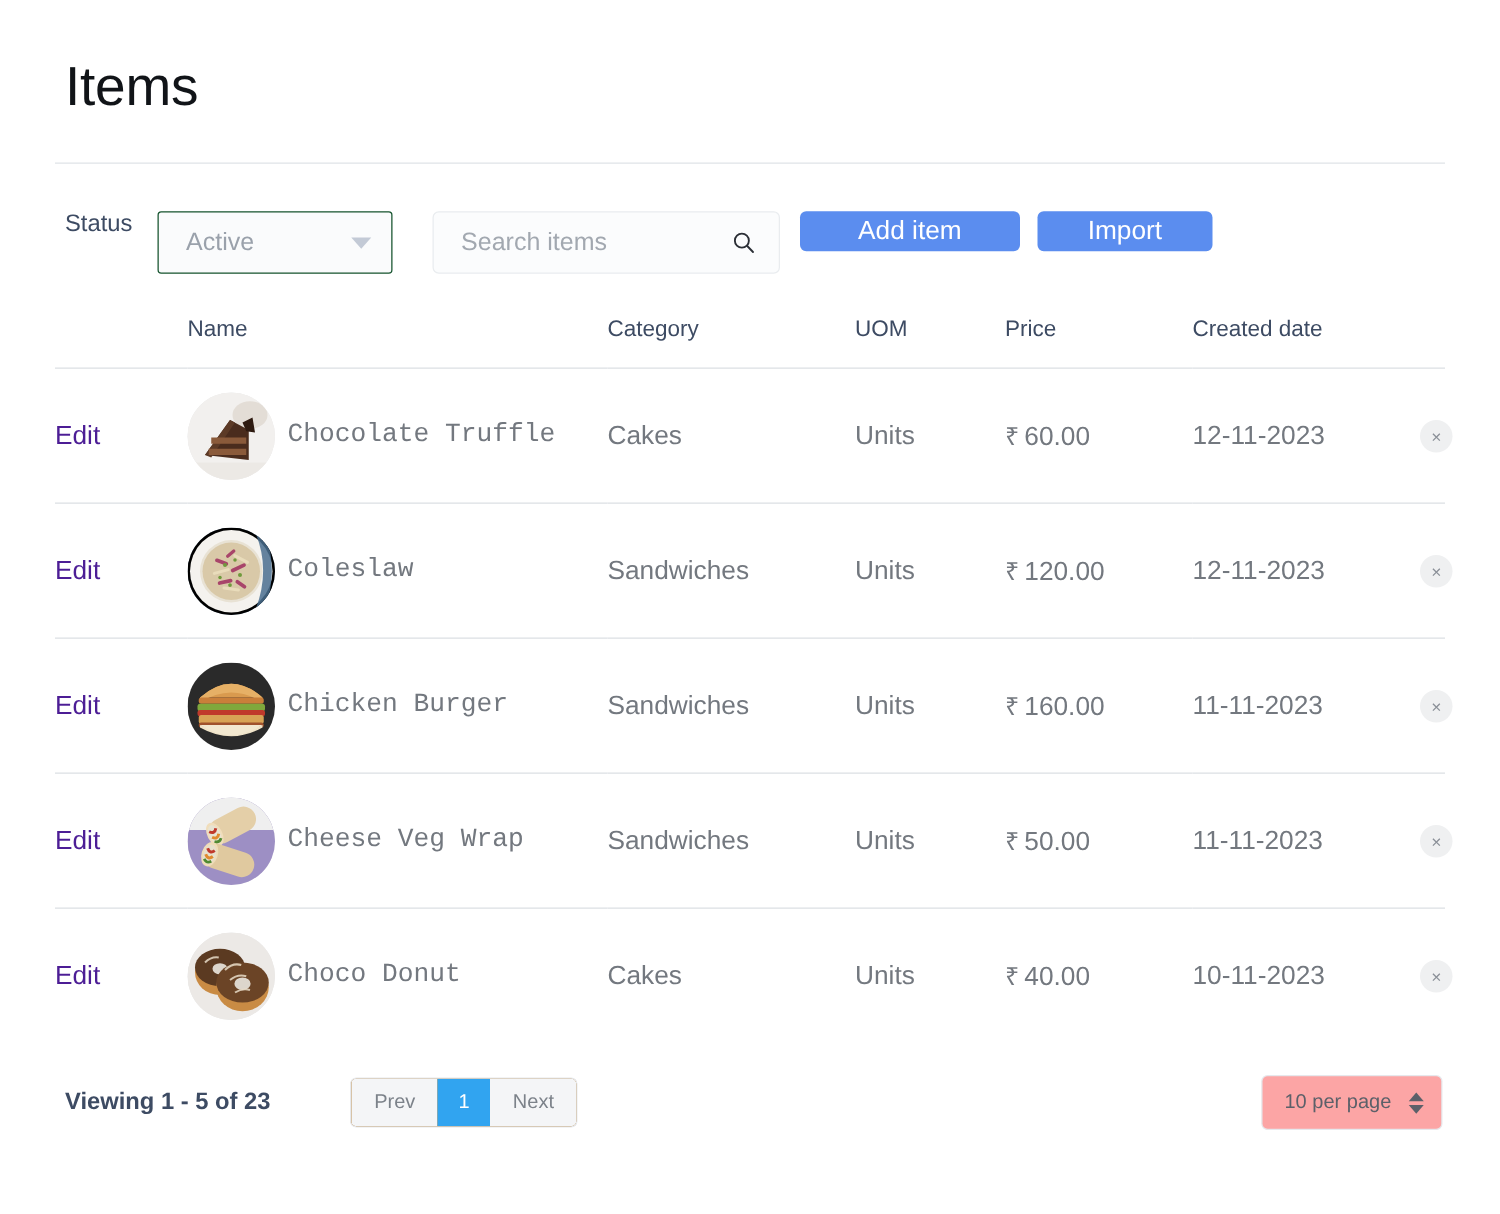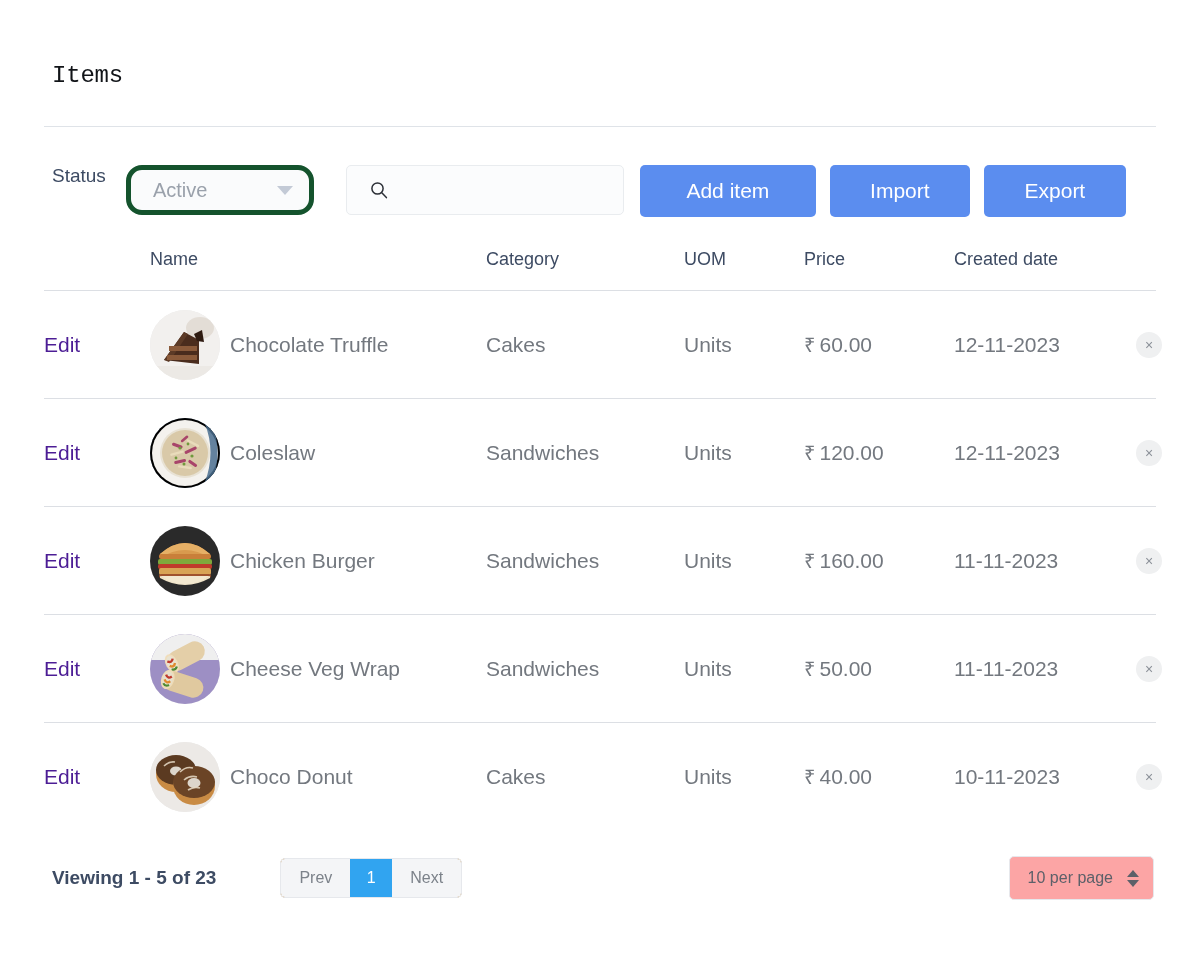--- a/index.html
+++ b/index.html
@@ -17,28 +17,27 @@
   .page {
     width: 1200px;
     height: 971px;
     position: relative;
     box-sizing: border-box;
     padding: 0 44px;
   }
 
   
   .page-title {
-    font-size: 24px;
+    font-size: 44px;
     line-height: 1;
     font-weight: 400;
     color: #111418;
     letter-spacing: -0.2px;
-    padding-top: 64px;
+    padding-top: 48px;
     margin: 0 0 38px 8px;
-    font-family: Liberation Mono, monospace;
   }
   .title-rule {
     height: 1px;
     background: #dfe3e8;
     margin: 0 0 0 0;
   }
 
   
   .toolbar {
     display: flex;
@@ -51,22 +50,22 @@
   .status-label {
     font-size: 19px;
     color: #3d4b63;
     margin-right: 20px;
     white-space: nowrap;
   }
   .select-box {
     width: 188px;
     height: 50px;
     box-sizing: border-box;
-    border: 5px solid #14532d;
-    border-radius: 16px;
+    border: 1px solid #14532d;
+    border-radius: 3px;
     background: #fafbfc;
     display: flex;
     align-items: center;
     padding: 0 16px 0 22px;
     position: relative;
   }
   .select-value {
     font-size: 20px;
     color: #9aa1ab;
     flex: 1;
@@ -90,21 +89,21 @@
     margin-left: 32px;
   }
   .search-placeholder {
     font-size: 20px;
     color: #a2a8b0;
     flex: 1;
   }
   .search-icon svg { display: block; }
 
   .btn {
-    height: 52px;
+    height: 32px;
     border: none;
     border-radius: 5px;
     background: #5b8def;
     color: #ffffff;
     font-family: "Liberation Sans", sans-serif;
     font-size: 21px;
     padding: 0 22px;
     cursor: pointer;
     white-space: nowrap;
     display: inline-flex;
@@ -145,21 +144,21 @@
     font-size: 21px;
     color: #73787f;
     padding: 0;
   }
   .edit-link {
     color: #4c1d95;
     font-size: 21px;
     text-decoration: none;
     cursor: pointer;
   }
-  .name-cell { display: flex; align-items: center; }
+  .name-cell { display: flex; align-items: center; font-family: Liberation Mono, monospace; }
   .avatar {
     width: 70px; height: 70px;
     border-radius: 50%;
     flex: 0 0 70px;
     overflow: hidden;
     position: relative;
     background: #e8e8e8;
   }
   .avatar svg { display: block; width: 70px; height: 70px; }
   .name-text { margin-left: 10px; color: #73787f; }
@@ -263,31 +262,31 @@
   <div class="toolbar">
 
     <span class="status-label">Status</span>
 
     <div class="select-box">
       <span class="select-value">Active</span>
       <span class="tri-down"></span>
     </div>
 
     <div class="search-box">
+      <span class="search-placeholder">Search items</span>
       <span class="search-icon">
         <svg width="20" height="20" viewBox="0 0 20 20">
           <circle cx="8.5" cy="8.5" r="5.6" fill="none" stroke="#2b2f36" stroke-width="1.5"></circle>
           <line x1="12.8" y1="12.8" x2="17.4" y2="17.6" stroke="#2b2f36" stroke-width="1.5" stroke-linecap="round"></line>
         </svg>
       </span>
     </div>
 
     <button class="btn btn-add">Add item</button>
     <button class="btn btn-imp">Import</button>
-    <button class="btn btn-exp">Export</button>
   </div>
 
   <table class="items">
     <colgroup>
       <col class="col-edit">
         <col class="col-name">
         <col class="col-cat">
       <col class="col-uom">
         <col class="col-price">
         <col class="col-date">

